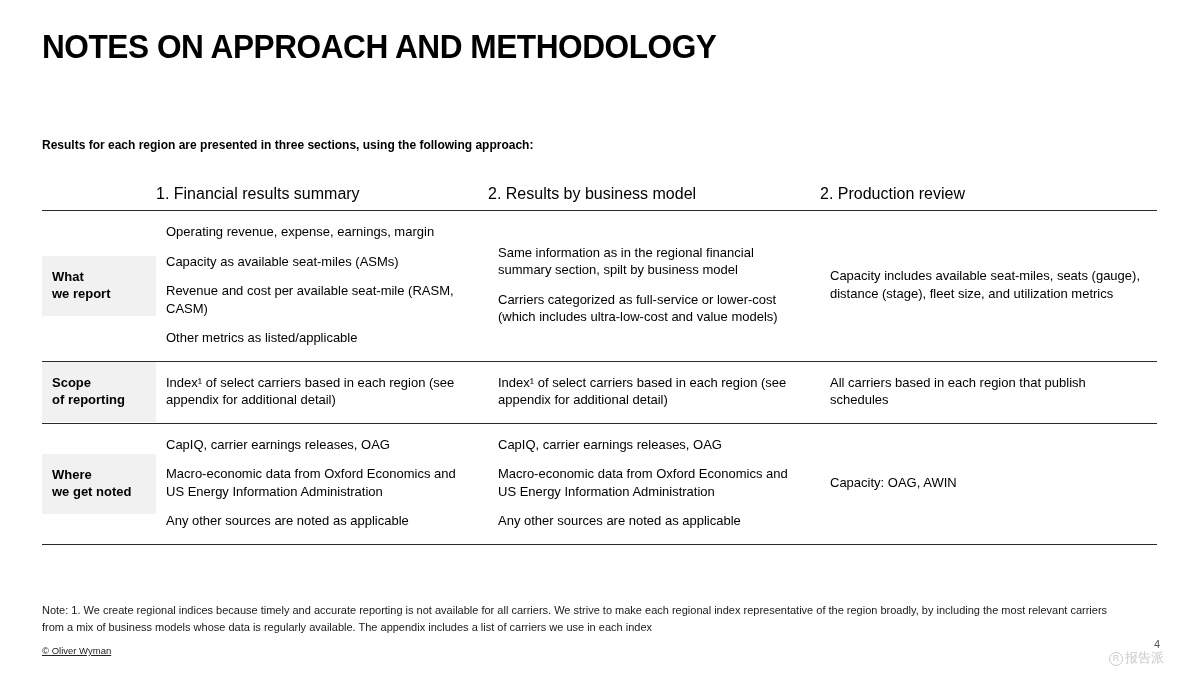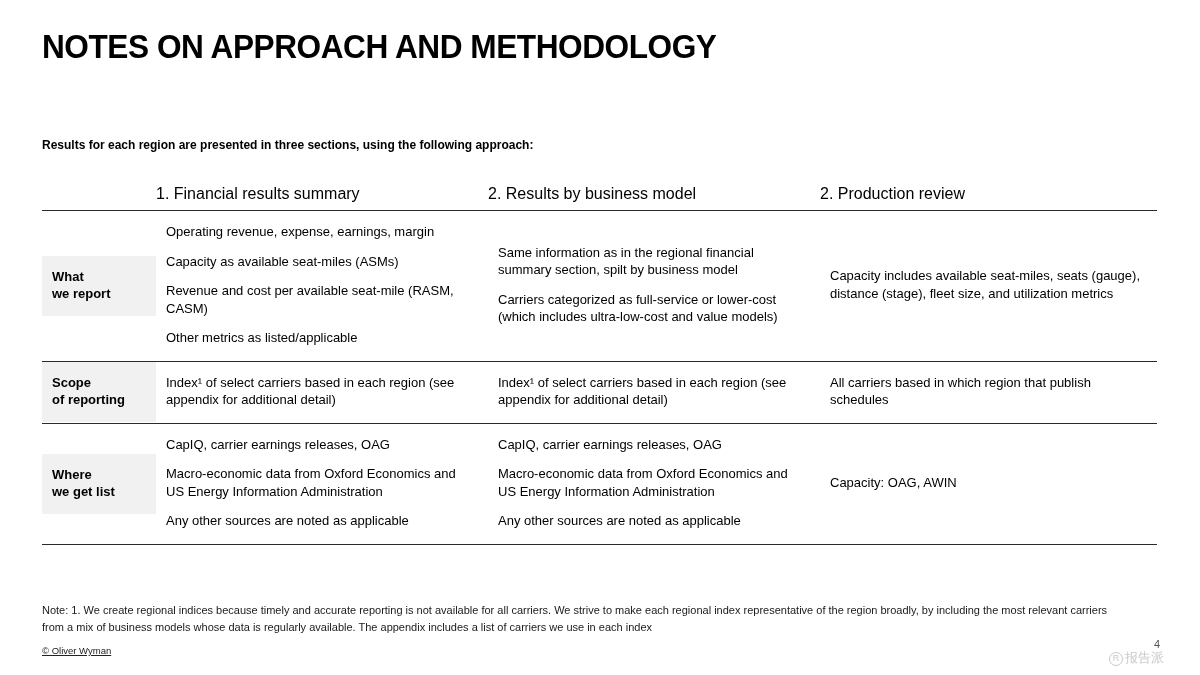--- a/index.html
+++ b/index.html
@@ -187,28 +187,28 @@
         <div>Scope</div>
         <div>of reporting</div>
       </div>
       <div class="cell">
         <p>Index¹ of select carriers based in each region (see appendix for additional detail)</p>
       </div>
       <div class="cell">
         <p>Index¹ of select carriers based in each region (see appendix for additional detail)</p>
       </div>
       <div class="cell last">
-        <p>All carriers based in which region that publish schedules</p>
+        <p>All carriers based in each region that publish schedules</p>
       </div>
     </div>
 
     <div class="row">
       <div class="rowlabel">
         <div>Where</div>
-        <div>we get list</div>
+        <div>we get noted</div>
       </div>
       <div class="cell">
         <p>CapIQ, carrier earnings releases, OAG</p>
         <p>Macro-economic data from Oxford Economics and US Energy Information Administration</p>
         <p>Any other sources are noted as applicable</p>
       </div>
       <div class="cell">
         <p>CapIQ, carrier earnings releases, OAG</p>
         <p>Macro-economic data from Oxford Economics and US Energy Information Administration</p>
         <p>Any other sources are noted as applicable</p>

